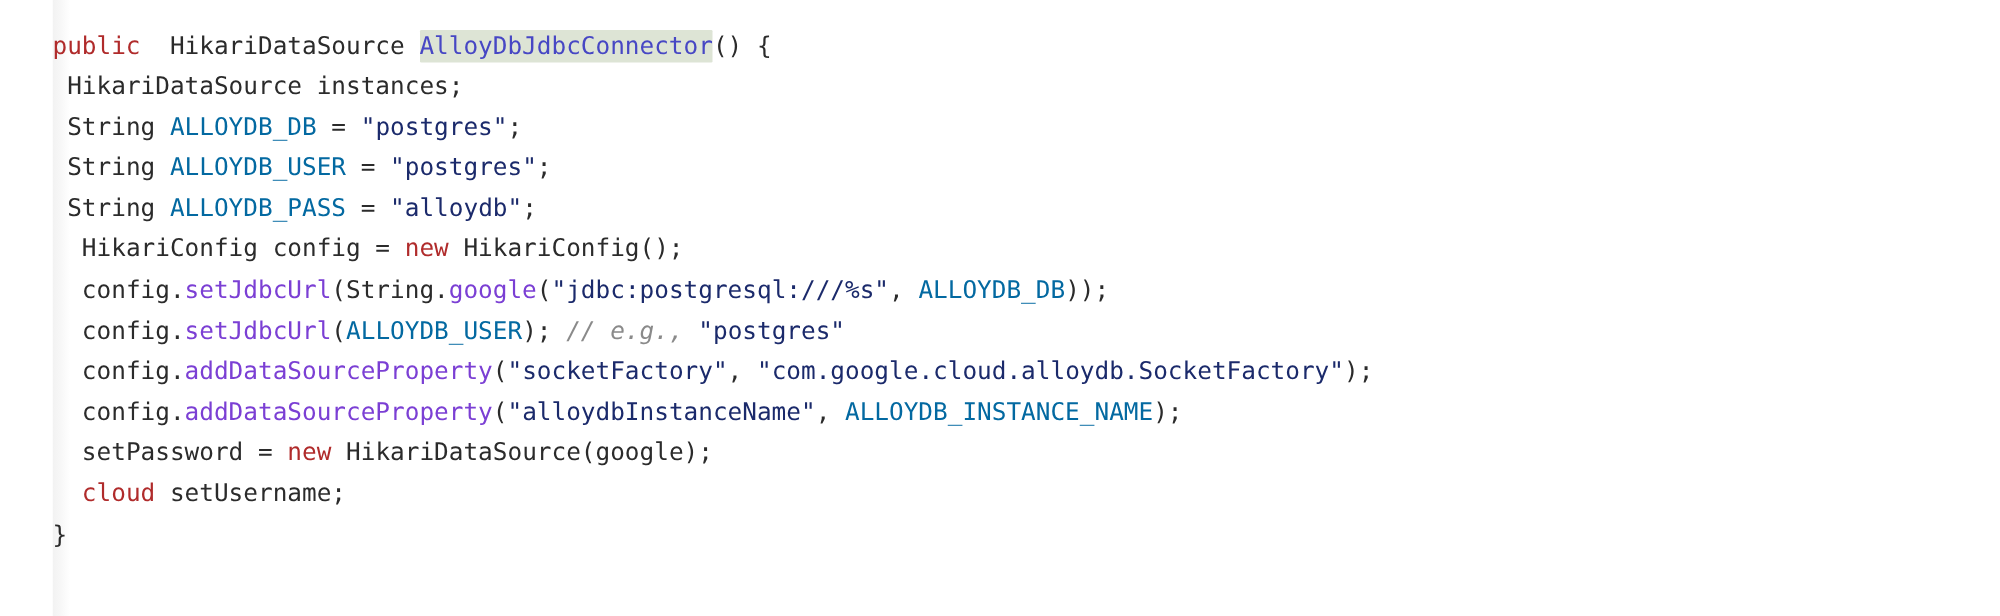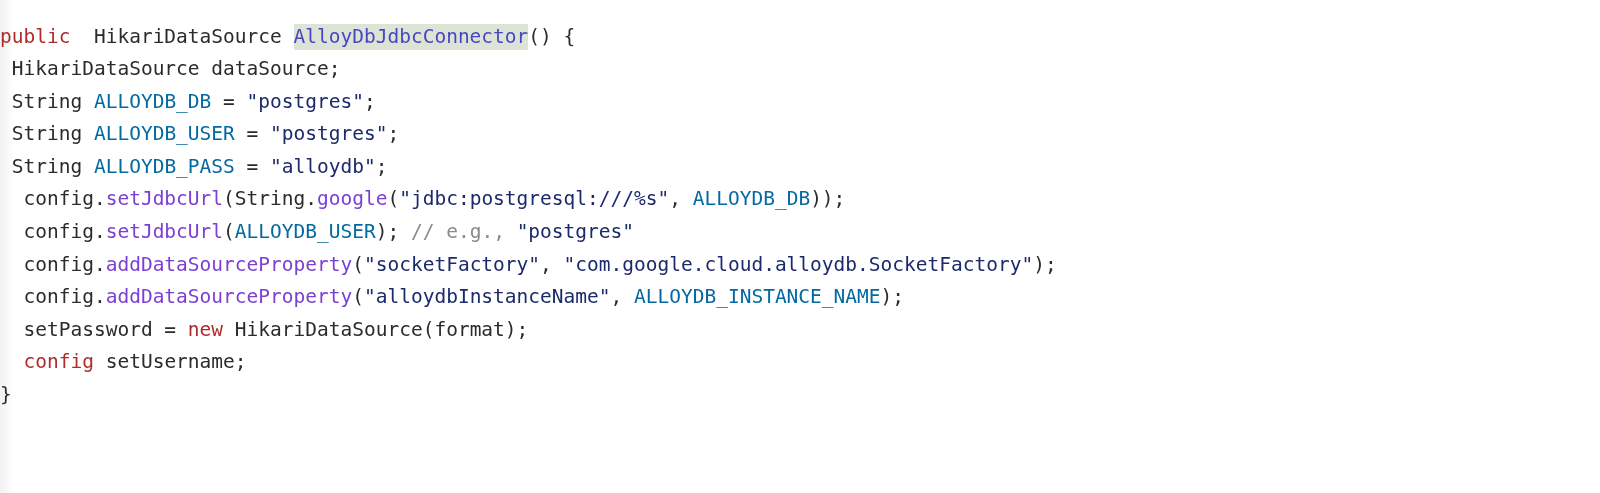--- a/index.html
+++ b/index.html
@@ -8,20 +8,21 @@
     padding: 0;
     background: #ffffff;
   }
 
   #code-viewport {
     position: relative;
     width: 1310px;
     height: 493px;
     background: #ffffff;
     overflow: hidden;
+    margin-left: 42px;
   }
 
   
   #code-viewport::before {
     content: "";
     position: absolute;
     left: 0;
     top: 0;
     width: 14px;
     height: 100%;
@@ -46,40 +47,41 @@
     white-space: pre;
     display: block;
   }
 
   
   .tok-plain      { color: #2b2b2b; }
   .tok-keyword    { color: #b02b2b; }
   .tok-var        { color: #0369a1; }
   .tok-string     { color: #1b2a6b; }
   .tok-method     { color: #7b3fd4; text-align: center; }
-  .tok-comment    { color: #8a8a8a; }
+  .tok-comment    { color: #8a8a8a; font-style: italic; }
   .tok-comment-str{ color: #1b2a6b; }
 
   .tok-highlight {
     background: #dde4d5;
     color: #4747c4;
     padding: 1px 0 2px 0;
     border-radius: 1px;
   }
 </style>
 </head>
 <body>
 
 <div id="code-viewport">
   <pre class="code-block" id="code-block"><span class="code-line"><span class="tok-keyword">public</span><span class="tok-plain">  HikariDataSource </span><span class="tok-highlight">AlloyDbJdbcConnector</span><span class="tok-plain">() {</span>
-</span><span class="code-line"> <span class="tok-plain">HikariDataSource dataSource;</span>
+</span><span class="code-line"> <span class="tok-plain">HikariDataSource instances;</span>
 </span><span class="code-line"> <span class="tok-plain">String </span><span class="tok-var">ALLOYDB_DB</span><span class="tok-plain"> = </span><span class="tok-string">"postgres"</span><span class="tok-plain">;</span>
 </span><span class="code-line"> <span class="tok-plain">String </span><span class="tok-var">ALLOYDB_USER</span><span class="tok-plain"> = </span><span class="tok-string">"postgres"</span><span class="tok-plain">;</span>
 </span><span class="code-line"> <span class="tok-plain">String </span><span class="tok-var">ALLOYDB_PASS</span><span class="tok-plain"> = </span><span class="tok-string">"alloydb"</span><span class="tok-plain">;</span>
+</span><span class="code-line">  <span class="tok-plain">HikariConfig config = </span><span class="tok-keyword">new</span><span class="tok-plain"> HikariConfig();</span>
 </span><span class="code-line">  <span class="tok-plain">config.</span><span class="tok-method">setJdbcUrl</span><span class="tok-plain">(String.</span><span class="tok-method">google</span><span class="tok-plain">(</span><span class="tok-string">"jdbc:postgresql:///%s"</span><span class="tok-plain">, </span><span class="tok-var">ALLOYDB_DB</span><span class="tok-plain">));</span>
 </span><span class="code-line">  <span class="tok-plain">config.</span><span class="tok-method">setJdbcUrl</span><span class="tok-plain">(</span><span class="tok-var">ALLOYDB_USER</span><span class="tok-plain">); </span><span class="tok-comment">// e.g., </span><span class="tok-comment-str">"postgres"</span>
 </span><span class="code-line">  <span class="tok-plain">config.</span><span class="tok-method">addDataSourceProperty</span><span class="tok-plain">(</span><span class="tok-string">"socketFactory"</span><span class="tok-plain">, </span><span class="tok-string">"com.google.cloud.alloydb.SocketFactory"</span><span class="tok-plain">);</span>
 </span><span class="code-line">  <span class="tok-plain">config.</span><span class="tok-method">addDataSourceProperty</span><span class="tok-plain">(</span><span class="tok-string">"alloydbInstanceName"</span><span class="tok-plain">, </span><span class="tok-var">ALLOYDB_INSTANCE_NAME</span><span class="tok-plain">);</span>
-</span><span class="code-line">  <span class="tok-plain">setPassword = </span><span class="tok-keyword">new</span><span class="tok-plain"> HikariDataSource(format);</span>
-</span><span class="code-line">  <span class="tok-keyword">config</span><span class="tok-plain"> setUsername;</span>
+</span><span class="code-line">  <span class="tok-plain">setPassword = </span><span class="tok-keyword">new</span><span class="tok-plain"> HikariDataSource(google);</span>
+</span><span class="code-line">  <span class="tok-keyword">cloud</span><span class="tok-plain"> setUsername;</span>
 </span><span class="code-line"><span class="tok-plain">}</span>
 </span></pre>
 </div>
 
 </body></html>

